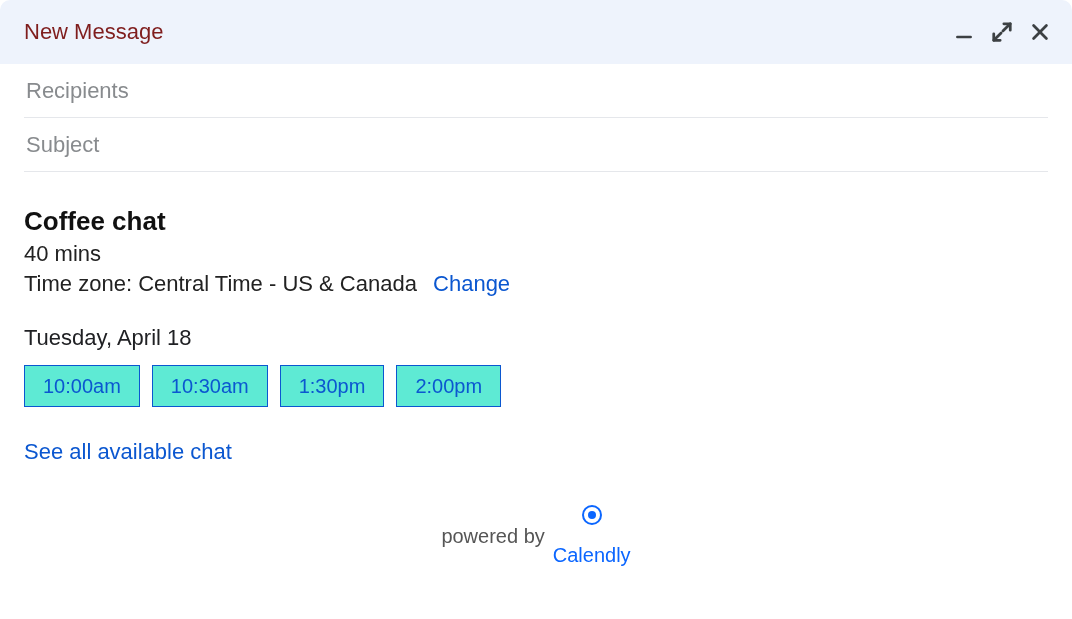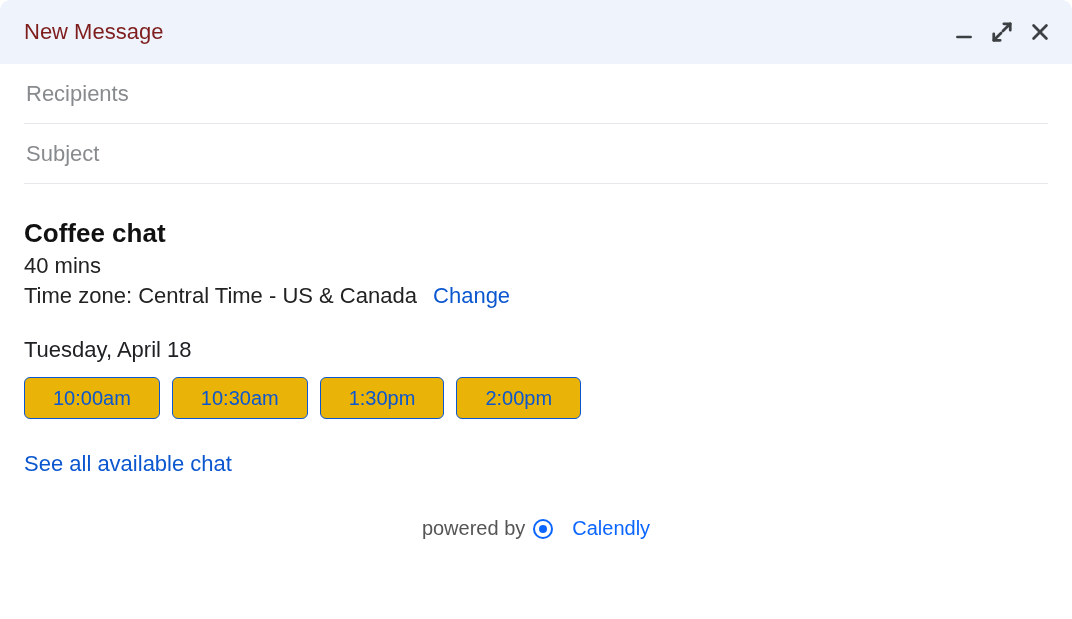--- a/index.html
+++ b/index.html
@@ -40,21 +40,21 @@
     display: inline-flex;
     align-items: center;
     justify-content: center;
     cursor: pointer;
     color: #3c4043;
   }
   .fields {
     padding: 0 24px;
   }
   .field-row {
-    height: 60px;
+    height: 54px;
     display: flex;
     align-items: center;
     border-bottom: 1px solid #e5e7eb;
   }
   .field-row input {
     border: none;
     outline: none;
     width: 100%;
     font-size: 22px;
     color: #3c4043;
@@ -92,25 +92,25 @@
     font-weight: 400;
     margin: 0 0 14px 0;
   }
   .slots {
     display: flex;
     gap: 12px;
     margin-bottom: 32px;
   }
   .slot {
     border: 1px solid #0b57d0;
-    border-radius: 6px;
+    border-radius: 0;
     color: #0b57d0;
     font-size: 20px;
-    padding: 8px 28px;
-    background: #eab308;
+    padding: 8px 18px;
+    background: #5eead4;
     cursor: pointer;
     line-height: 1.2;
   }
   .see-all {
     color: #0b57d0;
     font-size: 22px;
     cursor: pointer;
     display: inline-block;
     margin-bottom: 40px;
   }
@@ -121,20 +121,21 @@
     display: flex;
     align-items: center;
     justify-content: center;
     gap: 8px;
   }
   .powered .brand {
     color: #0b66ff;
     display: inline-flex;
     align-items: center;
     gap: 19px;
+    flex-direction: column;
   }
   .brand-icon {
     width: 20px; height: 20px;
     border: 2px solid #0b66ff;
     border-radius: 50%;
     position: relative;
   }
   .brand-icon::after {
     content: "";
     position: absolute;

